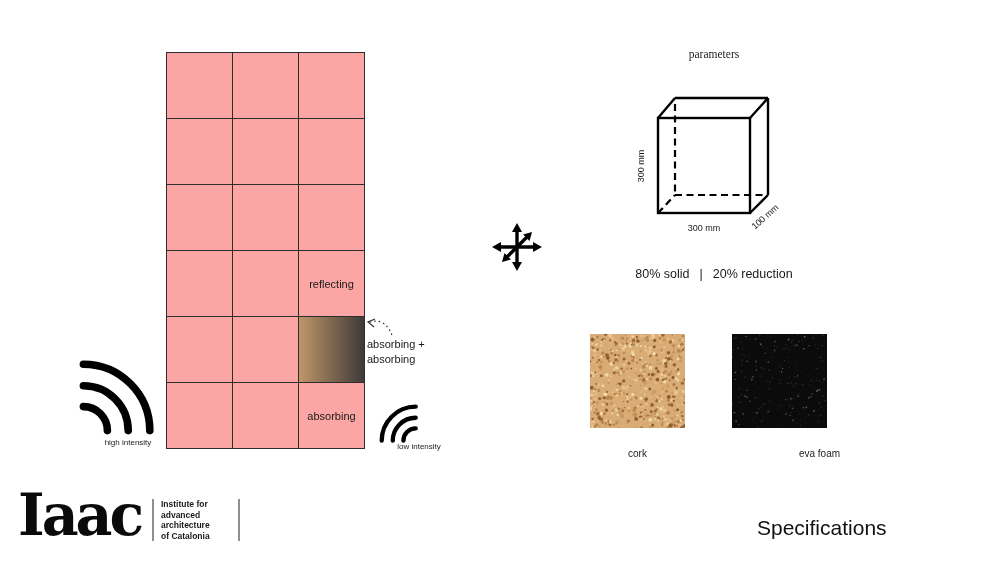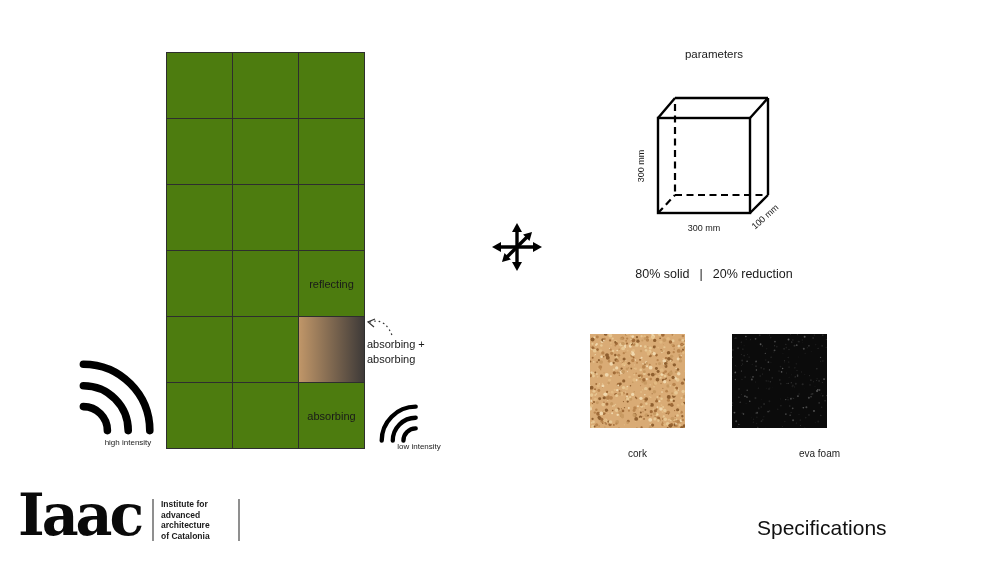--- a/index.html
+++ b/index.html
@@ -11,27 +11,27 @@
 
   
   .grid{
     left:166px;top:52px;width:198px;height:396px;
     display:grid;grid-template-columns:repeat(3,1fr);grid-template-rows:repeat(6,1fr);
     border-top:1.5px solid #2e2e2e;border-left:1.5px solid #2e2e2e;
   }
   .cell{
     border-right:1.5px solid #2e2e2e;border-bottom:1.5px solid #2e2e2e;
     display:flex;align-items:center;justify-content:center;
-    font-size:11px;color:#1a1a1a;background:#4d7c0f;
+    font-size:11px;color:#1a1a1a;background:#fca5a5;
   }
 
   .wave-label{font-size:8px;color:#222;text-align:center;}
   .diffusing-label{left:367px;top:337px;font-size:11px;line-height:14.5px;color:#1a1a1a;}
 
-  .parameters-title{left:649px;top:48px;width:130px;text-align:center;font-size:11.5px;color:#1a1a1a;}
+  .parameters-title{left:649px;top:48px;width:130px;text-align:center;font-size:11.5px;color:#1a1a1a;font-family:Liberation Serif, serif;}
   .solid-row{left:614px;top:267px;width:200px;display:flex;justify-content:center;gap:10px;font-size:12.5px;color:#1a1a1a;}
   .swatch-label{font-size:10px;color:#222;text-align:center;margin-top:16px;}
 
   .logo-word{
     left:18px;top:486px;font-family:"DejaVu Serif",serif;font-weight:bold;
     font-size:57px;line-height:57px;letter-spacing:-3px;color:#0a0a0a;
   }
   .logo-divider{width:1.5px;height:42px;background:#8f8f8f;}
   .institute{
     left:161px;top:499px;font-size:8.5px;font-weight:bold;line-height:10.7px;color:#1a1a1a;

